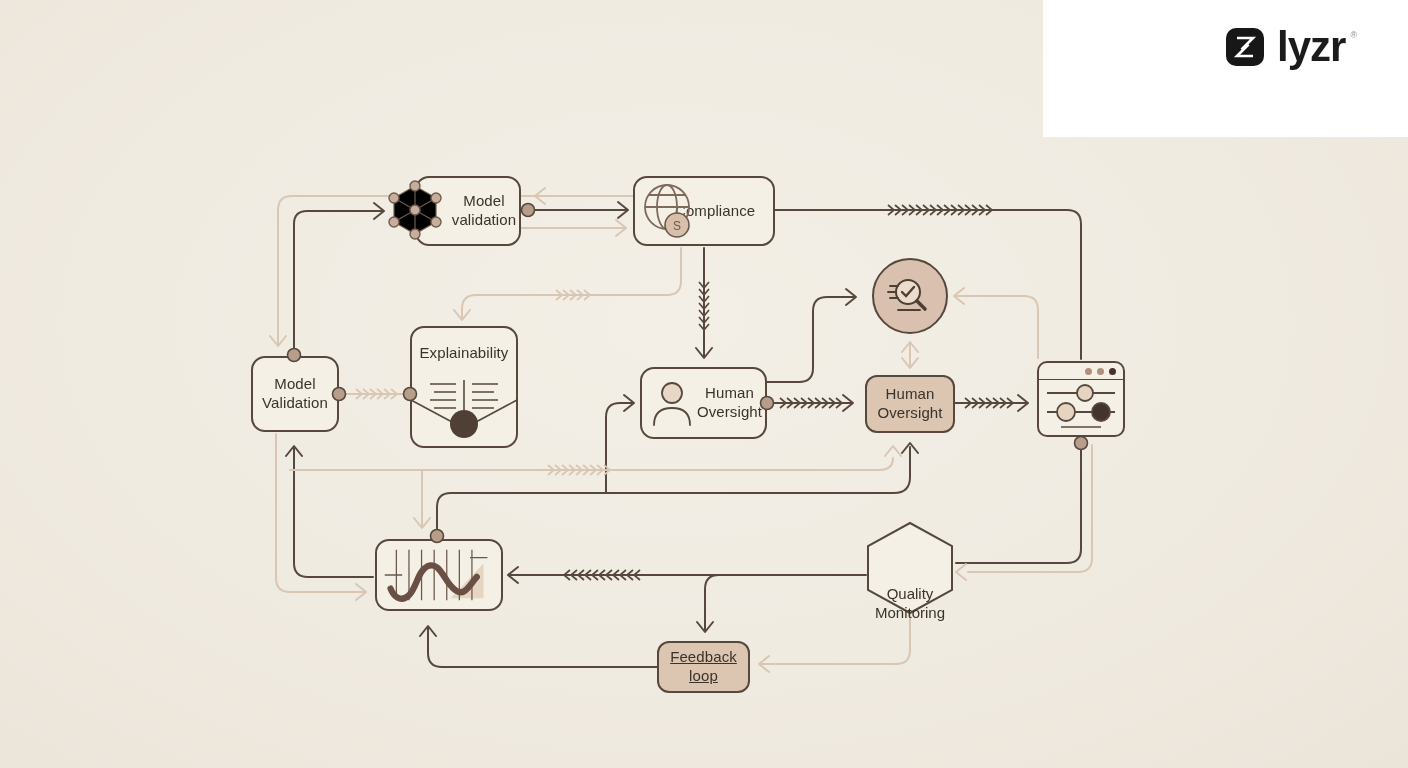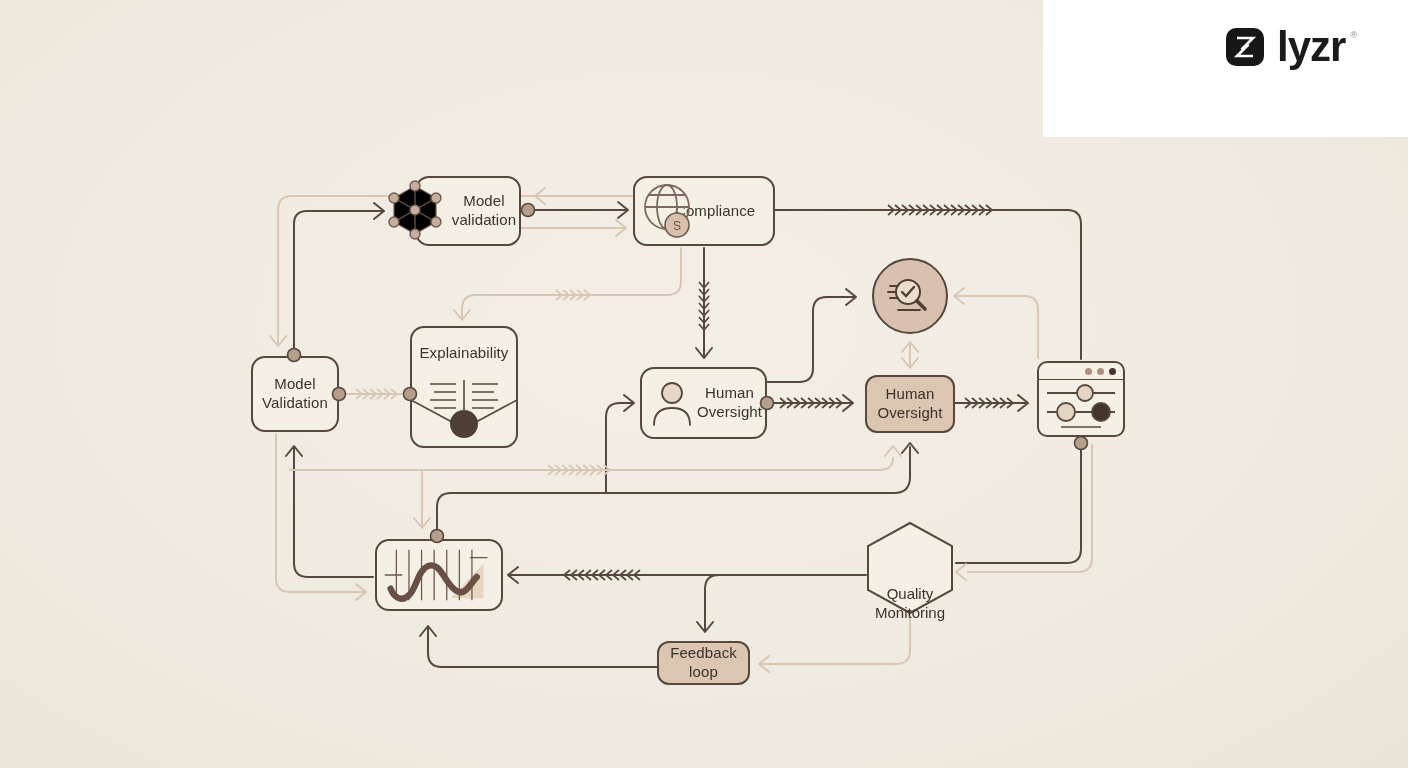--- a/index.html
+++ b/index.html
@@ -21,21 +21,21 @@
   .node.tan{background:#dcc5b1;border-radius:12px;}
   .icon-wrap{position:absolute;z-index:3;}
   #overlay{z-index:4;}
   
   #n-model-validation-top{left:415px;top:176px;width:106px;height:70px;padding-left:32px;}
   #n-compliance{left:633px;top:176px;width:142px;height:70px;justify-content:flex-start;padding-left:40px;}
   #n-explainability{left:410px;top:326px;width:108px;height:122px;align-items:flex-start;padding-top:16px;}
   #n-model-validation-left{left:251px;top:356px;width:88px;height:76px;}
   #n-human-oversight-center{left:640px;top:367px;width:127px;height:72px;justify-content:flex-start;padding-left:52px;}
   #n-human-oversight-right{left:865px;top:375px;width:90px;height:58px;}
-  #n-feedback-loop{left:657px;top:641px;width:93px;height:44px;}
+  #n-feedback-loop{left:657px;top:641px;width:93px;height:52px;text-decoration:underline;}
   #n-chart{left:375px;top:539px;width:128px;height:72px;}
   #n-inspection-circle{left:872px;top:258px;width:76px;height:76px;border-radius:50%;background:#d9c0af;}
   #n-settings-panel{left:1037px;top:361px;width:88px;height:76px;border-radius:10px;flex-direction:column;justify-content:flex-start;padding:0;}
   #hex-label{left:866px;top:553px;width:88px;z-index:3;color:#3a332b;font-size:15px;line-height:1.25;text-align:center;margin-top:32px;}
   .panel-topbar{width:100%;height:17px;border-bottom:1.6px solid #57483d;display:flex;align-items:center;justify-content:flex-end;gap:5px;padding-right:7px;box-sizing:border-box;}
   .pdot{width:7px;height:7px;border-radius:50%;}
   
   #header-box{left:1043px;top:0;width:365px;height:137px;background:#ffffff;z-index:5;}
   #logo-row{position:absolute;left:183px;top:23px;display:flex;align-items:center;gap:13px;}
   #logo-text{font-size:42px;font-weight:700;color:#1b1b1b;letter-spacing:-1px;}

